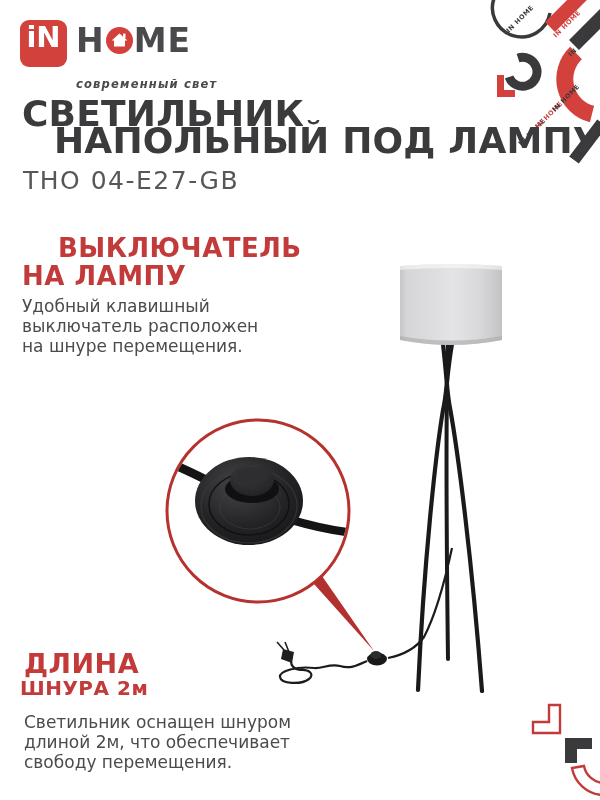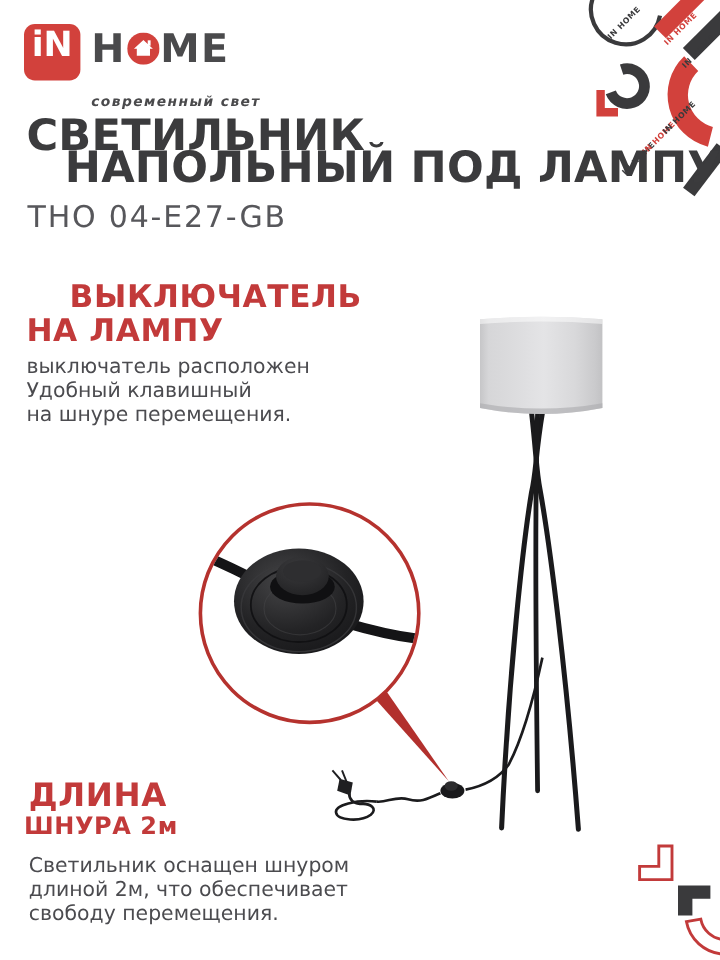--- a/index.html
+++ b/index.html
@@ -58,22 +58,22 @@
     </div>
   </div>
 
   <div class="txt title-line t1">СВЕТИЛЬНИК</div>
   <div class="txt title-line t2">НАПОЛЬНЫЙ ПОД ЛАМПУ</div>
   <div class="txt model">ТНО 04-E27-GB</div>
 
   <div class="txt rhead h1a">ВЫКЛЮЧАТЕЛЬ</div>
   <div class="txt rhead h1b">НА ЛАМПУ</div>
   <div class="bodyblock b1">
+    <div>Удобный клавишный</div>
     <div>выключатель расположен</div>
-    <div>Удобный клавишный</div>
     <div>на шнуре перемещения.</div>
   </div>
 
   <div class="txt rhead h2a">ДЛИНА</div>
   <div class="txt rhead h2b">ШНУРА 2м</div>
   <div class="bodyblock b2">
     <div>Светильник оснащен шнуром</div>
     <div>длиной 2м, что обеспечивает</div>
     <div>свободу перемещения.</div>
   </div>

